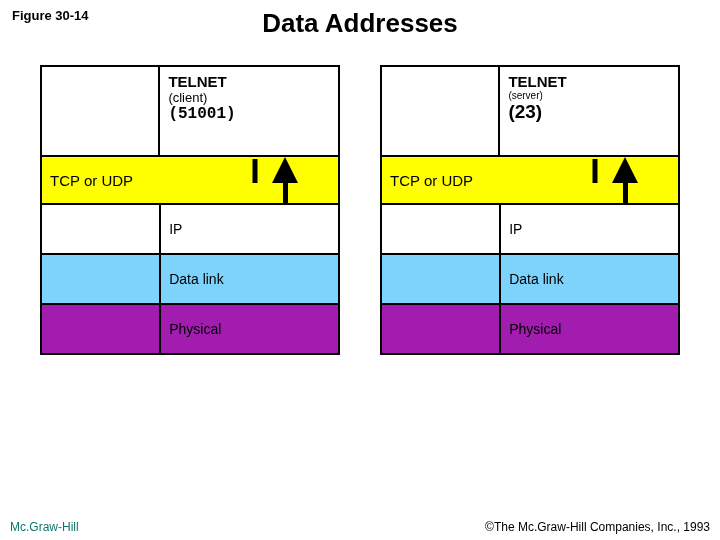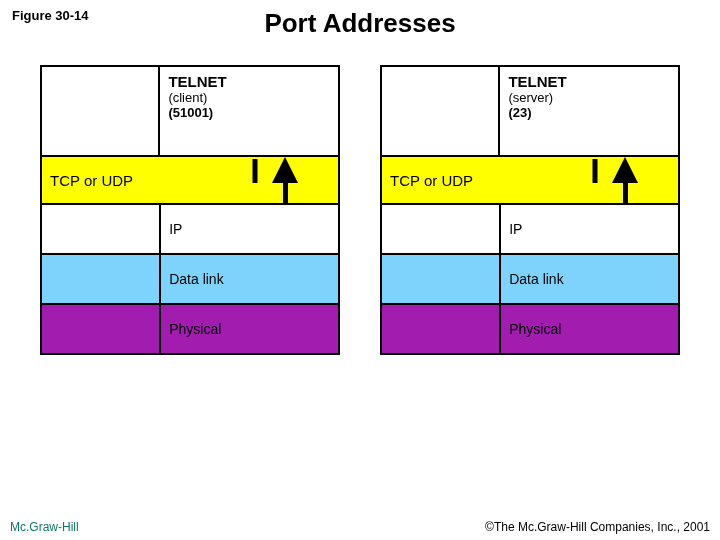--- a/index.html
+++ b/index.html
@@ -100,38 +100,38 @@
       bottom: 6px;
       right: 10px;
       font-size: 12px;
       color: #000;
     }
   </style>
 </head>
 <body>
 
 <div class="figure-label">Figure 30-14</div>
-<div class="page-title">Port Addresses</div>
+<div class="page-title">Data Addresses</div>
 
 <div class="diagrams-container">
 
   <div class="diagram">
     <table class="stack-table">
 
       <tbody>
           <tr class="row-telnet">
         <td colspan="2" style="padding:0; height:90px; position:relative;">
           <div style="display:flex; height:100%;">
 
             <div style="width:40%; border-right:2px solid #000; height:100%;"></div>
 
             <div style="width:60%; display:flex; flex-direction:column; align-items:flex-start; padding:6px 8px; position:relative;">
               <div style="font-weight:bold; font-size:15px;">TELNET</div>
               <div style="font-size:13px;">(client)</div>
-              <div style="font-size:13px; font-weight:bold;">(51001)</div>
+              <div style="font-size:16px; font-weight:bold;font-family:Liberation Mono, monospace;">(51001)</div>
             </div>
           </div>
 
           <div style="position:absolute; bottom:-28px; left:72%; transform:translateX(-50%); display:flex; flex-direction:column; align-items:center; z-index:10;">
             <div style="width:5px; height:24px; background:#000;"></div>
           </div>
         </td>
       </tr>
 
       <tr class="row-tcp">
@@ -173,22 +173,22 @@
   <div class="diagram">
     <table class="stack-table">
 
       <tbody>
           <tr class="row-telnet">
         <td colspan="2" style="padding:0; height:90px; position:relative;">
           <div style="display:flex; height:100%;">
             <div style="width:40%; border-right:2px solid #000; height:100%;"></div>
             <div style="width:60%; display:flex; flex-direction:column; align-items:flex-start; padding:6px 8px; position:relative;">
               <div style="font-weight:bold; font-size:15px;">TELNET</div>
-              <div style="font-size:13px;">(server)</div>
-              <div style="font-size:13px; font-weight:bold;">(23)</div>
+              <div style="font-size:10px;">(server)</div>
+              <div style="font-size:19px; font-weight:bold;">(23)</div>
             </div>
           </div>
           <div style="position:absolute; bottom:-28px; left:72%; transform:translateX(-50%); display:flex; flex-direction:column; align-items:center; z-index:10;">
             <div style="width:5px; height:24px; background:#000;"></div>
           </div>
         </td>
       </tr>
 
       <tr class="row-tcp">
         <td style="padding: 0 0 0 8px; position:relative; background:#ffff00;" colspan="2">
@@ -222,13 +222,13 @@
           <span>Physical</span>
         </td>
       </tr>
     </tbody>
       </table>
   </div>
 
 </div>
 
 <div class="footer">Mc.Graw-Hill</div>
-<div class="footer-right">©The Mc.Graw-Hill Companies, Inc., 2001</div>
+<div class="footer-right">©The Mc.Graw-Hill Companies, Inc., 1993</div>
 
 </body></html>

